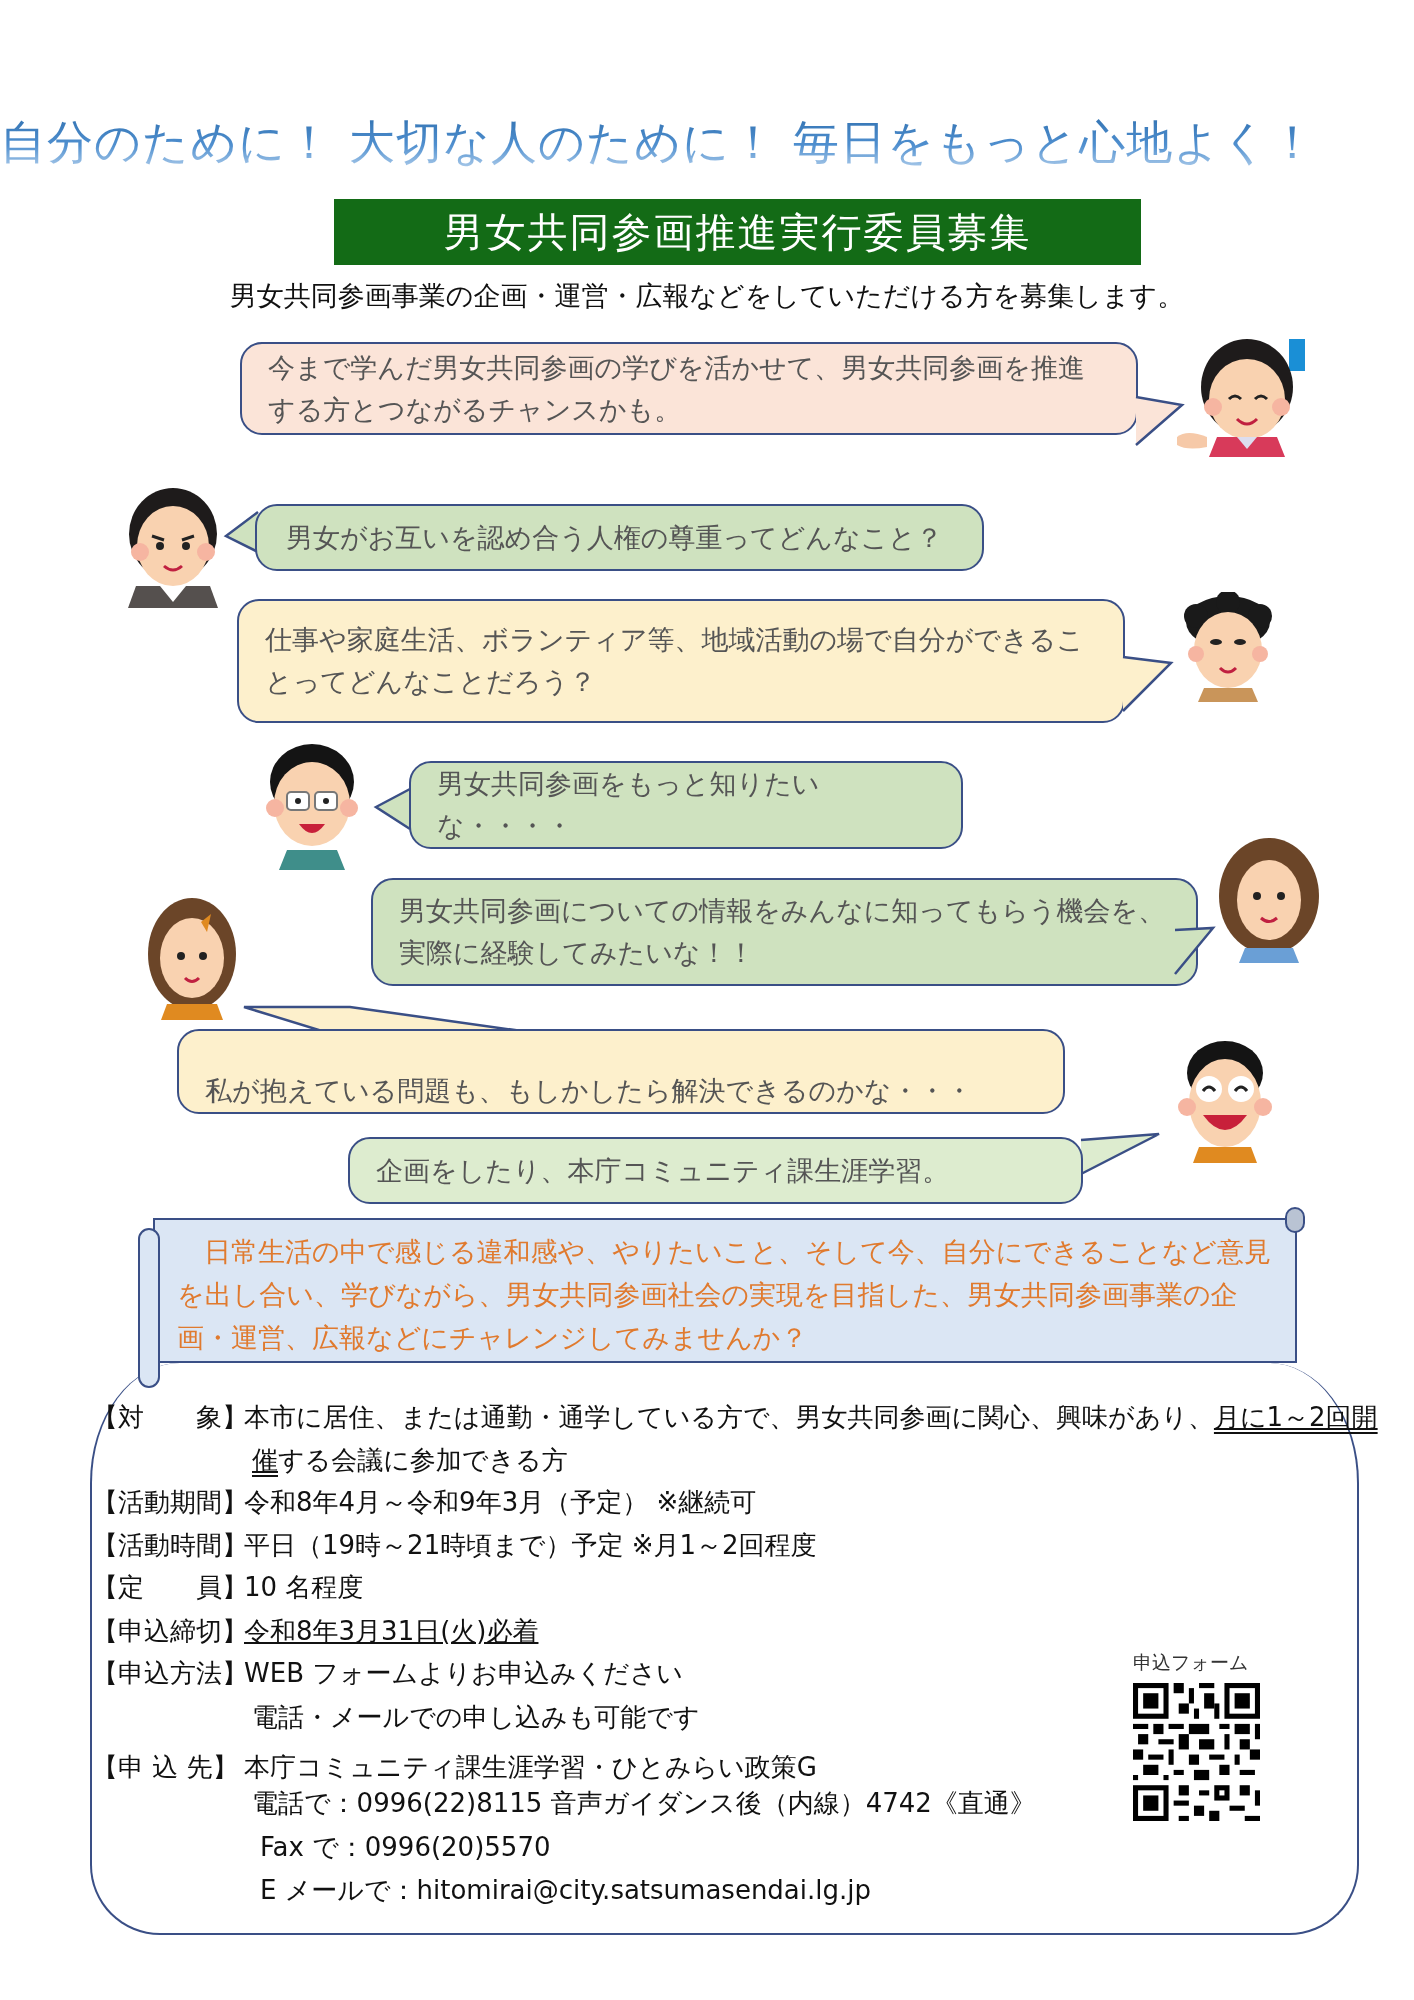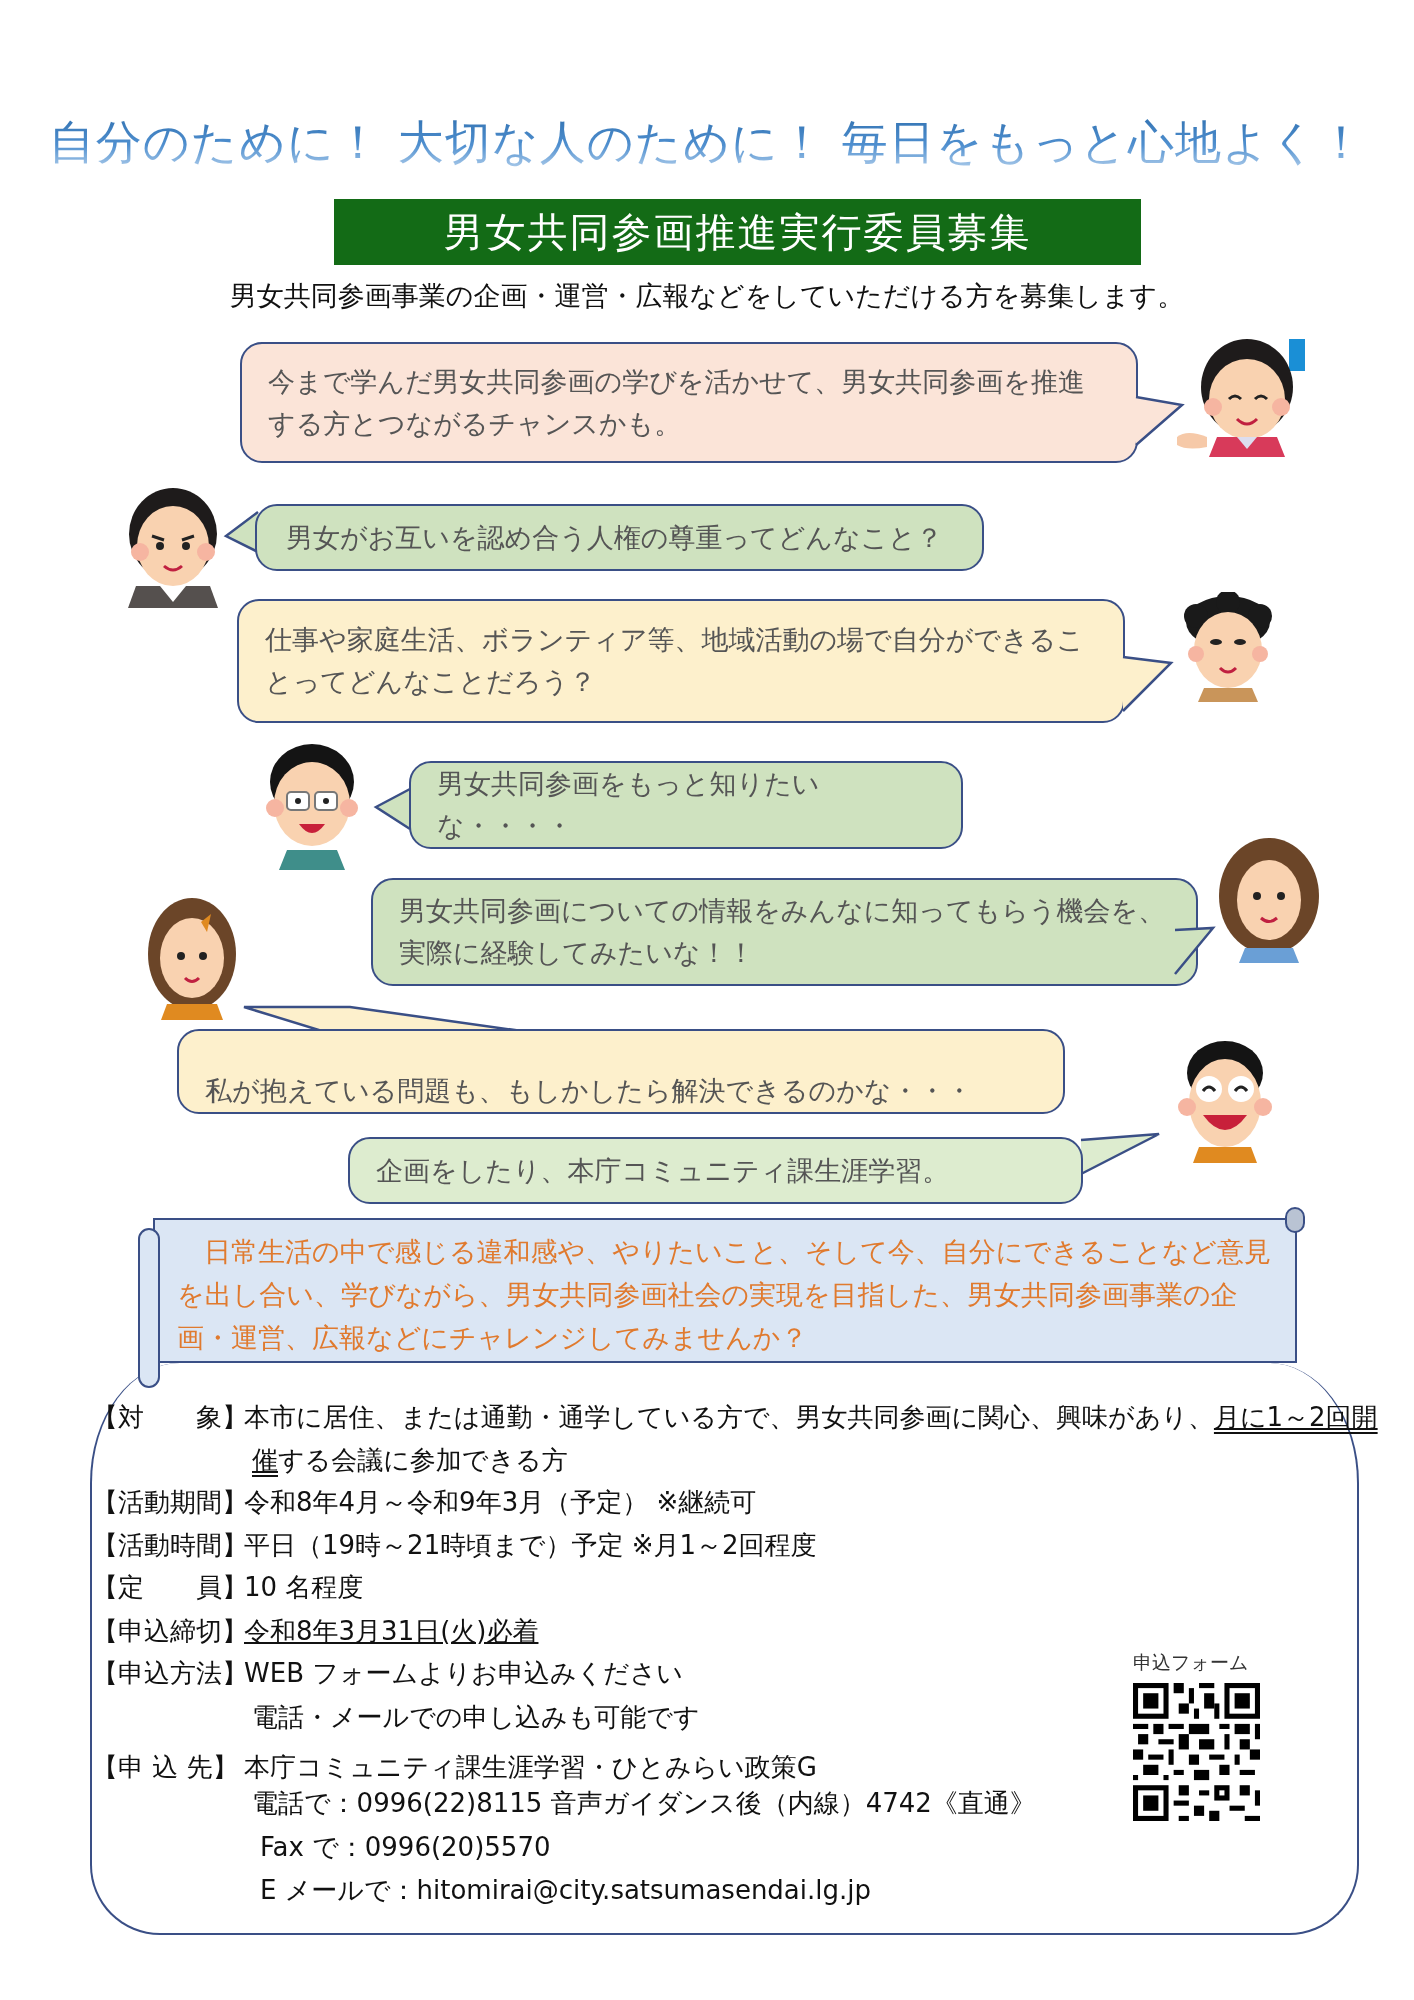--- a/index.html
+++ b/index.html
@@ -1,19 +1,19 @@
 <!DOCTYPE html>
 <html><head>
 <meta charset="utf-8">
 <style>
   html, body { margin:0; padding:0; background:#ffffff; }
   body { width:1414px; height:2000px; position:relative; overflow:hidden;
          font-family:"DejaVu Sans", "Liberation Sans", sans-serif; color:#222; }
   .abs { position:absolute; }
-  .headline { left:0; width:1414px; top:112px; text-align:center; font-size:46px; letter-spacing:1px;
+  .headline { left:0; width:1414px; top:112px; font-size:46px; letter-spacing:1px;
       background: linear-gradient(180deg,#2f6fae 0%,#4f8fcf 55%,#b9d4ee 100%);
       -webkit-background-clip:text; background-clip:text; color:transparent; line-height:60px; }
   .banner { left:334px; top:199px; width:807px; height:66px; background:#136b16; color:#fff;
       font-size:40px; line-height:66px; text-align:center; letter-spacing:2px; }
   .subtitle { left:0; width:1414px; top:276px; text-align:center; font-size:27px; color:#111; line-height:40px; }
   .bubble { border:2.5px solid #3a4f86; border-radius:22px; box-sizing:border-box; color:#555;
       font-size:27px; line-height:42px; padding:0 26px; display:flex; align-items:center; }
   .bubble .txt { white-space:pre-line; }
   .pink { background:#fbe4d8; }
   .green { background:#cfe2bf; }
@@ -33,21 +33,21 @@
   .qr-label { left:1133px; top:1650px; font-family:"DejaVu Serif", "Liberation Serif", serif; font-size:19px; color:#333; }
   .qr { left:1133px; top:1683px; width:127px; height:138px; }
 </style>
 </head>
 <body>
 
 <div class="abs headline">自分のために！ 大切な人のために！ 毎日をもっと心地よく！</div>
 <div class="abs banner">男女共同参画推進実行委員募集</div>
 <div class="abs subtitle">男女共同参画事業の企画・運営・広報などをしていただける方を募集します。</div>
 
-<div class="abs bubble pink" style="left:240px;top:342px;width:898px;height:121px;">
+<div class="abs bubble pink" style="left:240px;top:342px;width:898px;height:93px;">
   <span class="txt">今まで学んだ男女共同参画の学びを活かせて、男女共同参画を推進
 する方とつながるチャンスかも。</span>
 </div>
 <svg class="tail" style="left:1130px;top:395px;" width="60" height="55">
     <path d="M6 2 L52 10 L6 50" fill="#fbe4d8" stroke="#3a4f86" stroke-width="2.5"></path>
   </svg>
 <svg class="avatar" style="left:1177px;top:337px;" width="135" height="120" viewBox="0 0 135 120">
   <rect x="112" y="2" width="16" height="32" fill="#1a8fd6"></rect>
   <ellipse cx="70" cy="50" rx="46" ry="48" fill="#1e1b1b"></ellipse>
   <ellipse cx="70" cy="62" rx="38" ry="40" fill="#f9d2b0"></ellipse>

